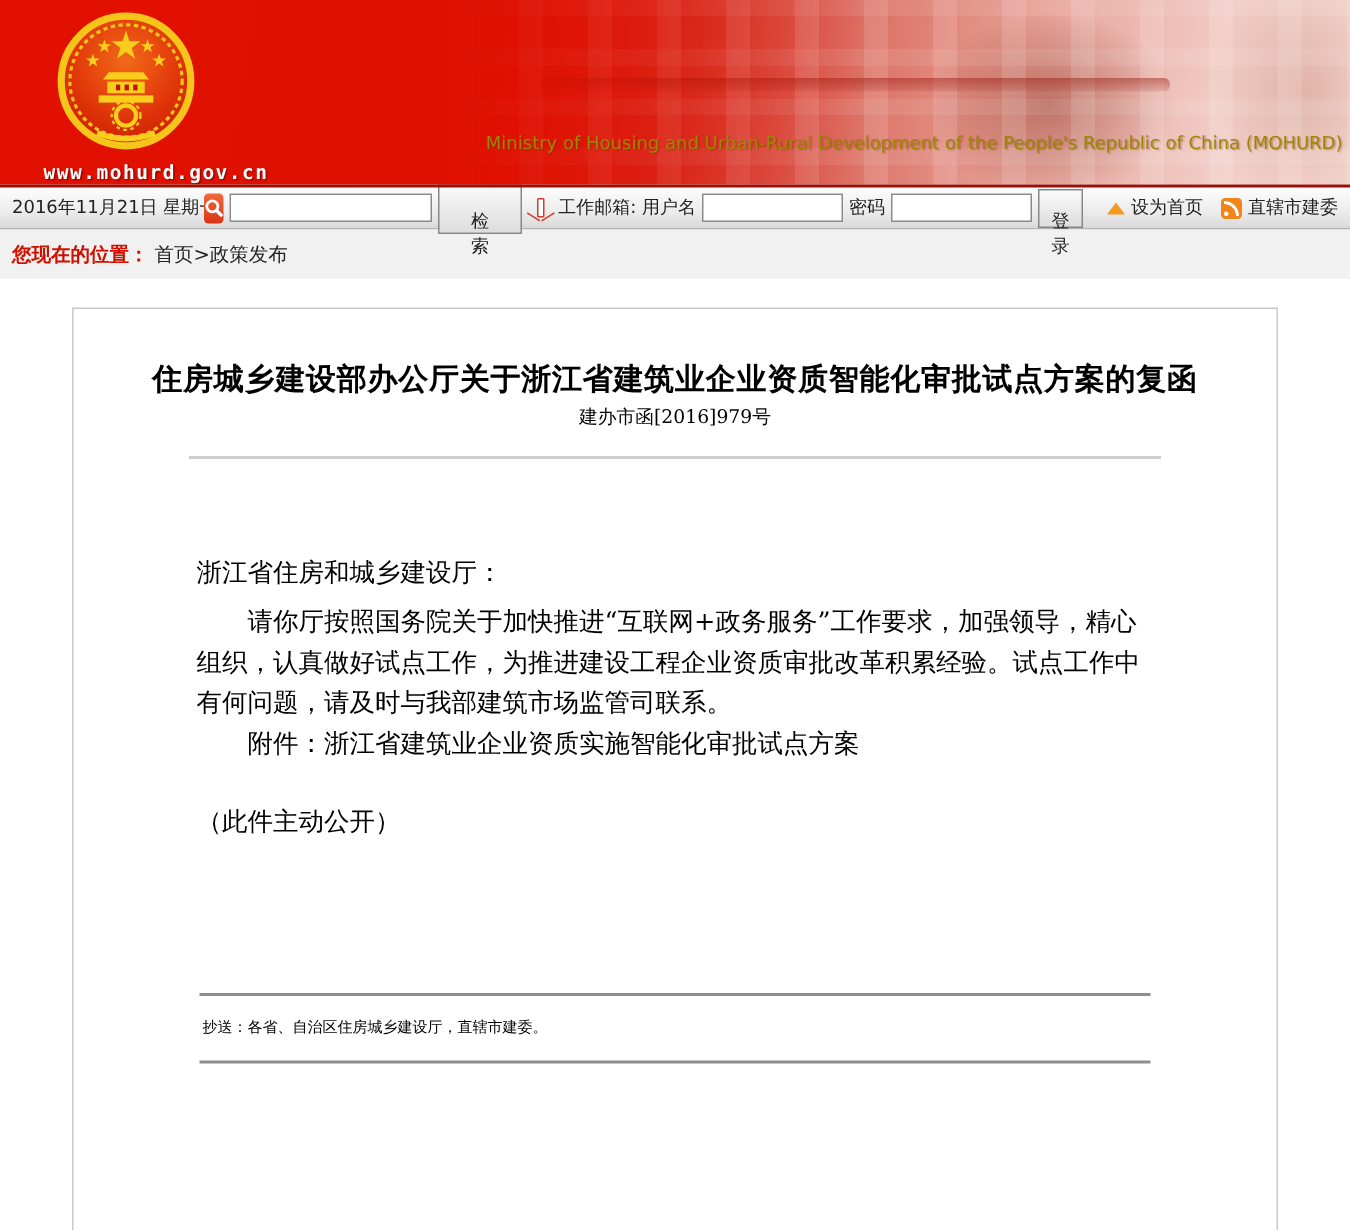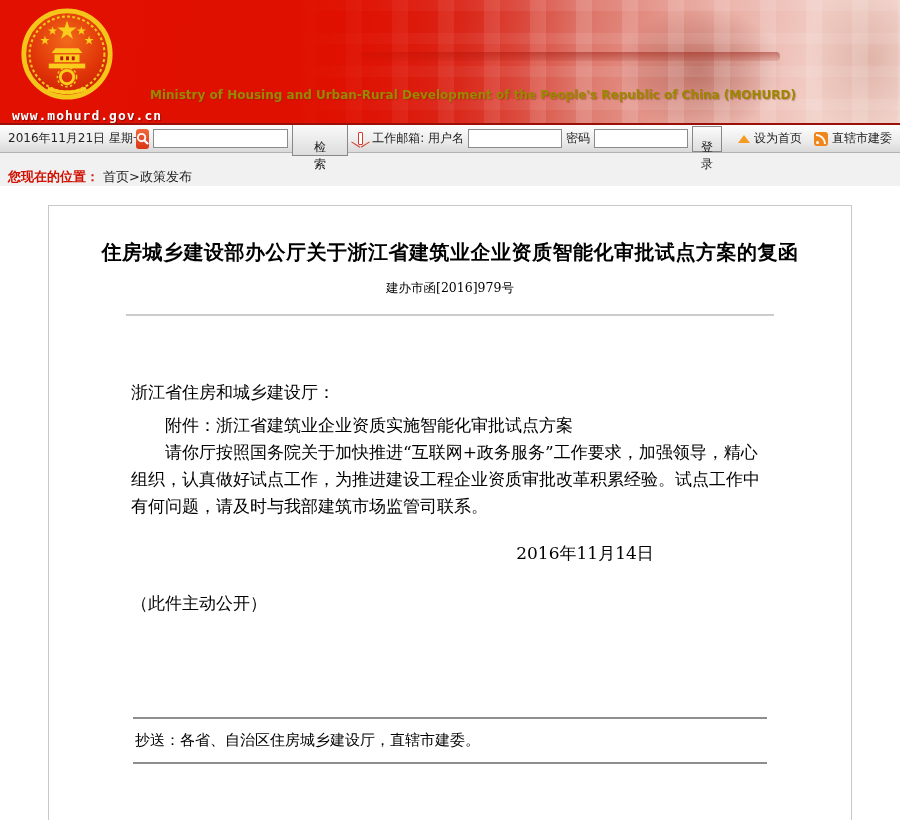--- a/index.html
+++ b/index.html
@@ -15,31 +15,31 @@
     border-bottom:2px solid #9a1008; }
   .banner-windows { position:absolute; left:300px; right:0; top:0; bottom:0;
     background:
       repeating-linear-gradient(90deg, rgba(255,255,255,.30) 0 16px, rgba(255,255,255,0) 16px 46px),
       repeating-linear-gradient(180deg, rgba(255,255,255,.20) 0 11px, rgba(255,255,255,0) 11px 33px);
     opacity:.45; }
   .banner-roof { position:absolute; left:360px; width:420px; top:52px; height:9px;
     background:linear-gradient(180deg, rgba(150,20,8,.45), rgba(150,20,8,.12)); border-radius:4px; }
   .banner-fade { position:absolute; left:295px; top:0; bottom:0; width:280px;
     background:linear-gradient(90deg, #e01000 0%, rgba(223,16,0,.55) 45%, rgba(223,16,0,0) 100%); }
-  .emblem-wrap { position:absolute; left:12px; top:6px; width:110px; text-align:center; }
+  .emblem-wrap { position:absolute; left:29px; top:6px; width:110px; text-align:center; }
   .site-url { display:block; margin-top:2px; color:#ffffff; font-weight:bold; font-size:13px;
     letter-spacing:1px; font-family:"DejaVu Sans Mono", monospace; text-shadow:1px 1px 1px rgba(90,0,0,.6); }
   .banner-title { position:absolute; left:128px; top:22px; width:772px;
     font-size:42px; font-weight:bold; letter-spacing:8px; color:#e31200; white-space:nowrap;
     text-shadow:
       -2px -2px 0 #fff, 2px -2px 0 #fff, -2px 2px 0 #fff, 2px 2px 0 #fff,
       0 -2px 0 #fff, 0 2px 0 #fff, -2px 0 0 #fff, 2px 0 0 #fff,
       4px 6px 6px rgba(110,10,0,.55); }
-  .banner-subtitle { position:absolute; left:150px; top:88px; width:745px; text-align:left;
-    font-size:12px; font-weight:bold; color:#9a8800; text-shadow:1px 1px 1px rgba(120,30,10,.35); }
+  .banner-subtitle { position:absolute; left:150px; top:88px; width:745px; text-align:right;
+    font-size:12px; font-weight:normal; color:#9a8800; text-shadow:1px 1px 1px rgba(120,30,10,.35); }
 
   
   .toolbar { display:flex; align-items:center; width:900px; height:28px; padding:0 8px;
     background:linear-gradient(180deg,#fdfdfd 0%, #ececec 60%, #d9d9d9 100%);
     border-bottom:1px solid #b3b3b3; font-size:12px; color:#222; }
   .tb-date { width:122px; white-space:nowrap; }
   .tb-search-icon { width:20px; height:20px; border-radius:3px; background:linear-gradient(180deg,#ef6a3c,#db3415);
     display:flex; align-items:center; justify-content:center; margin:0 4px 0 6px; cursor:pointer; }
   .tb-input { height:19px; border:1px solid #8b8b8b; background:#fff; font-size:12px; padding:0 3px; }
   .tb-input.search { width:135px; }
@@ -58,40 +58,40 @@
   .tb-link { display:flex; align-items:center; margin-left:12px; cursor:pointer; color:#222; white-space:nowrap; }
   .arrow-up-icon { width:0; height:0; border:6px solid transparent; border-bottom:8px solid #f59a23;
     margin-right:4px; margin-top:-5px; position:relative; }
   .rss-icon { width:14px; height:14px; background:#f08519; border-radius:3px; position:relative; margin-right:4px; }
   .rss-icon::before { content:""; position:absolute; left:2px; bottom:2px; width:3px; height:3px;
     background:#fff; border-radius:50%; }
   .rss-icon::after { content:""; position:absolute; left:2px; bottom:2px; width:8px; height:8px;
     border:2px solid #fff; border-left:none; border-bottom:none; border-radius:0 10px 0 0; }
 
   
-  .crumbbar { width:900px; height:33px; background:#f1f1f1; display:flex; align-items:flex-end;
+  .crumbbar { width:900px; height:33px; background:#f1f1f1; display:flex; align-items:center;
     padding:0 8px; font-size:13px; }
   .crumb-label { color:#d01000; font-weight:bold; margin-right:4px; }
   .crumb-path { color:#222; }
 
   
   .doc-box { width:804px; margin:19px auto 0; border:1px solid #c8c8c8; background:#fff;
     min-height:700px; padding-bottom:40px; }
-  .doc-title { margin:33px 20px 14px; text-align:center; font-size:20px; font-weight:bold; color:#000;
+  .doc-title { margin:33px 20px 4px; text-align:center; font-size:20px; font-weight:bold; color:#000;
     letter-spacing:.5px; }
   .doc-number { margin-top:4px; text-align:center; font-size:12.5px; color:#000;
     font-family:"DejaVu Serif", serif; }
   .doc-rule { width:648px; height:2px; background:#ccc; margin:17px auto 0; }
   .doc-body { margin:63px 80px 0 82px; font-size:17px; line-height:27px; color:#000;
     font-family:"DejaVu Serif", serif; }
   .doc-body p.indent { text-indent:2em; }
   .doc-body .salutation { margin-bottom:6px; }
   .sig-block { width:372px; margin-left:auto; text-align:center; line-height:24px; margin-top:21px; }
   .disclosure { margin-top:25px; }
-  .doc-footer { margin:100px 84px 0 84px; font-family:"DejaVu Serif", serif; font-size:15px; color:#000; }
+  .doc-footer { margin:100px 84px 0 84px; font-family:"DejaVu Serif", serif; font-size:10px; color:#000; }
   .f-rule { height:2px; background:#8e8e8e; }
   .cc-line { line-height:27px; padding:8px 0 8px 2px; }
 </style>
 </head>
 <body>
 
 <div class="banner">
   <div class="banner-windows"></div>
   <div class="banner-roof"></div>
   <div class="banner-fade"></div>
@@ -166,25 +166,24 @@
   <span class="crumb-path">首页&gt;政策发布</span>
 </div>
 
 <div class="doc-box">
   <div class="doc-title">住房城乡建设部办公厅关于浙江省建筑业企业资质智能化审批试点方案的复函</div>
   <div class="doc-number">建办市函[2016]979号</div>
   <div class="doc-rule"></div>
 
   <div class="doc-body">
     <p class="salutation">浙江省住房和城乡建设厅：</p>
+    <p class="indent">请你厅按照国务院关于加快推进“互联网+政务服务”工作要求，加强领导，精心组织，认真做好试点工作，为推进建设工程企业资质审批改革积累经验。试点工作中有何问题，请及时与我部建筑市场监管司联系。</p>
     <p class="indent">附件：浙江省建筑业企业资质实施智能化审批试点方案</p>
-    <p class="indent">请你厅按照国务院关于加快推进“互联网+政务服务”工作要求，加强领导，精心组织，认真做好试点工作，为推进建设工程企业资质审批改革积累经验。试点工作中有何问题，请及时与我部建筑市场监管司联系。</p>
 
     <div class="sig-block">
-      <div>2016年11月14日</div>
     </div>
 
     <p class="disclosure">（此件主动公开）</p>
   </div>
 
   <div class="doc-footer">
     <div class="f-rule"></div>
     <div class="cc-line">抄送：各省、自治区住房城乡建设厅，直辖市建委。</div>
     <div class="f-rule"></div>
   </div>

